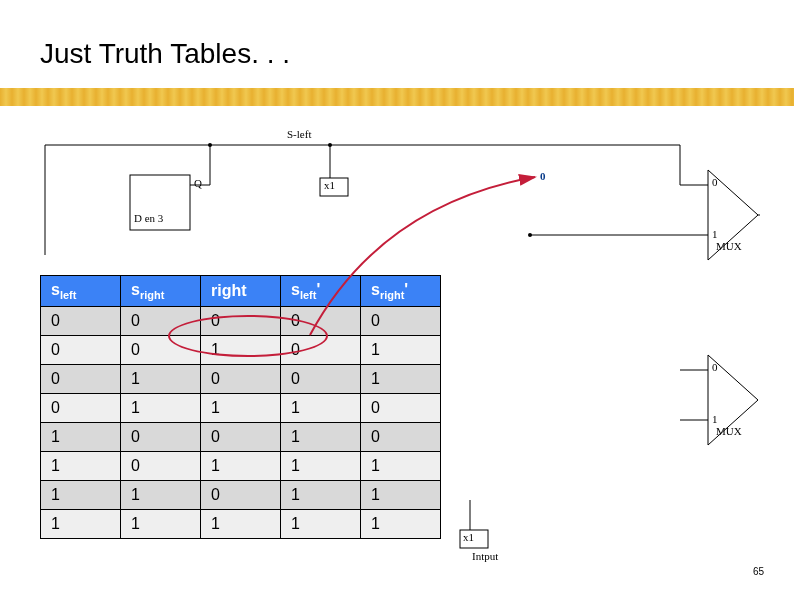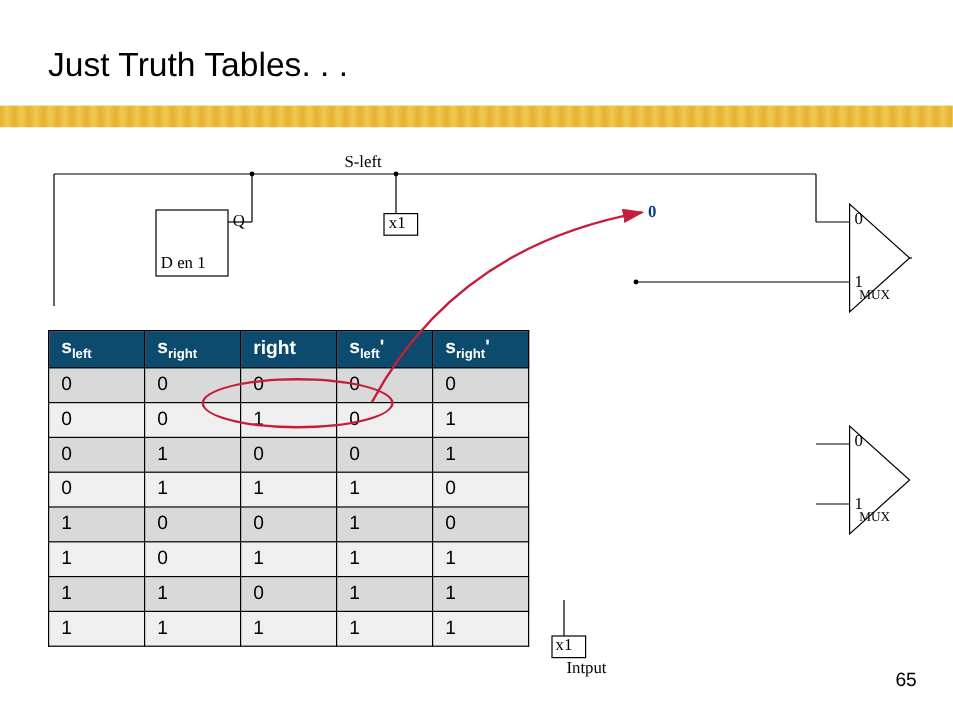--- a/index.html
+++ b/index.html
@@ -42,50 +42,50 @@
   font-size: 16px;
   z-index: 10;
 }
 .truth-table th, .truth-table td {
   padding: 5px 10px;
   text-align: left;
   width: 80px;
   border: 1px solid #000;
 }
 .truth-table th {
-  background: #0c4a6e;
+  background: #3b82f6;
   color: #fff;
   font-weight: bold;
 }
 .truth-table th sub { font-size: 11px; }
 .row-even td { background: #d9d9d9; }
 .row-odd td { background: #efefef; }
 .page-num {
   position: absolute;
   bottom: 18px;
   right: 30px;
-  font-size: 16px;
+  font-size: 10px;
 }
 
 .annot-ellipse {
   position: absolute;
   border: 2px solid #c41e3a;
   border-radius: 50%;
   background: transparent;
   z-index: 11;
 }
 
 .annot-arrow {
   position: absolute;
   z-index: 12;
 }
 
 .clabel {
   position: absolute;
-  font-size: 14px;
+  font-size: 11px;
   font-family: 'Times New Roman', serif;
 }
 
 </style>
 </head>
 <body>
 
 <div class="slide-title">Just Truth Tables. . .</div>
 <div class="decorative-line"></div>
 
@@ -119,21 +119,21 @@
     <polygon points="668,225 668,315 718,270" fill="#fff" stroke="#000"></polygon>
     <line x1="640" y1="240" x2="668" y2="240" stroke="#000"></line>
     <line x1="640" y1="290" x2="668" y2="290" stroke="#000"></line>
 
     <rect x="420" y="400" width="28" height="18" fill="#fff" stroke="#000"></rect>
     <line x1="430" y1="370" x2="430" y2="400" stroke="#000"></line>
   </svg>
   
   <span class="clabel" style="top:-2px; left:247px;">S-left</span>
   <span class="clabel" style="top:47px; left:154px;">Q</span>
-  <span class="clabel" style="top:82px; left:94px;">D en 1</span>
+  <span class="clabel" style="top:82px; left:94px;">D en 3</span>
   <span class="clabel" style="top:49px; left:284px;">x1</span>
   <span class="clabel" style="top:40px; left:500px; color:#0a3c8a; font-weight:bold;">0</span>
   <span class="clabel" style="top:46px; left:672px;">0</span>
   <span class="clabel" style="top:98px; left:672px;">1</span>
   <span class="clabel" style="top:110px; left:676px; font-size:11px;">MUX</span>
   <span class="clabel" style="top:231px; left:672px;">0</span>
   <span class="clabel" style="top:283px; left:672px;">1</span>
   <span class="clabel" style="top:295px; left:676px; font-size:11px;">MUX</span>
   <span class="clabel" style="top:401px; left:423px;">x1</span>
   <span class="clabel" style="top:420px; left:432px;">Intput</span>

